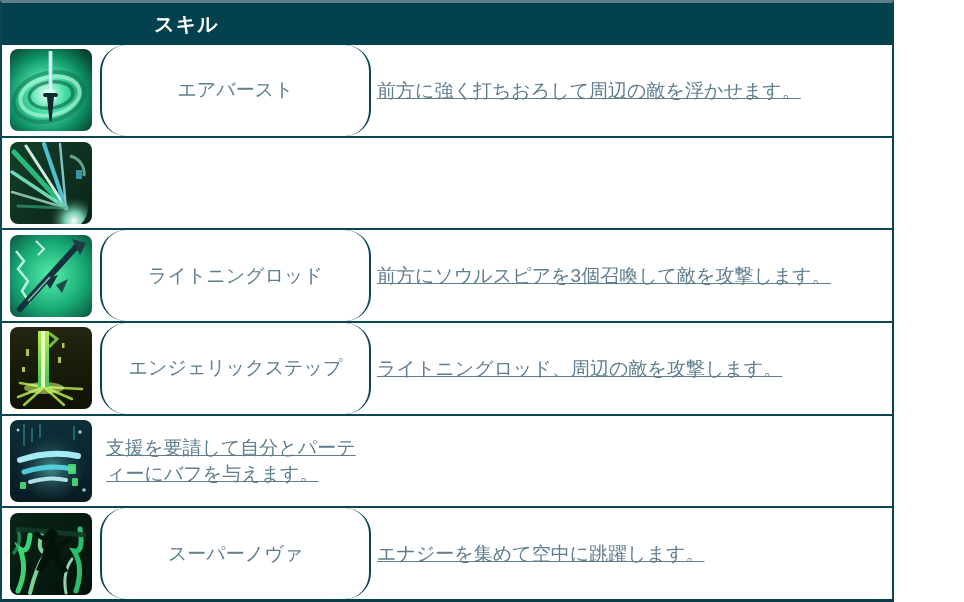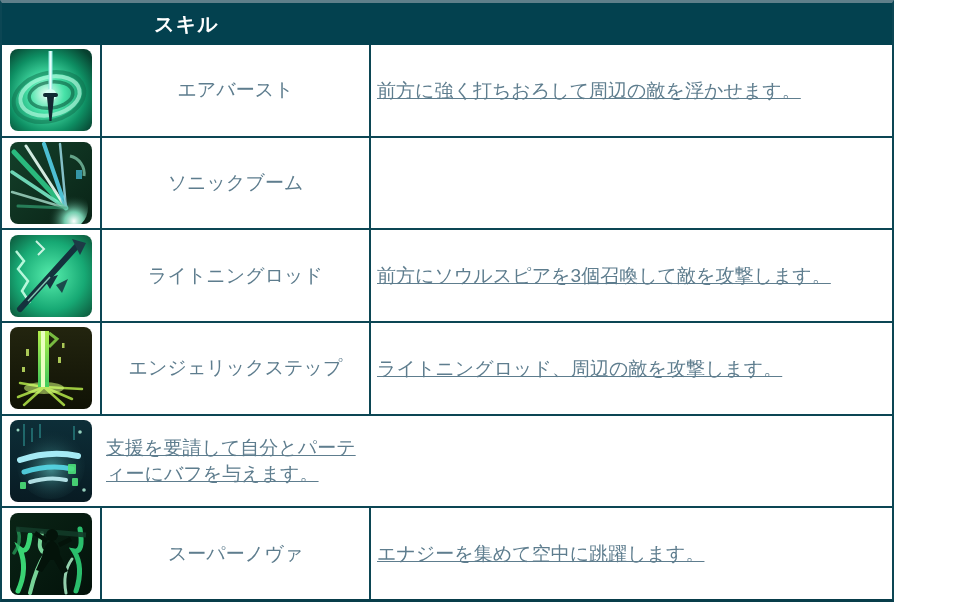--- a/index.html
+++ b/index.html
@@ -50,20 +50,21 @@
   .cell-name {
     border-left: 2px solid #0c4654;
     border-right: 2px solid #0c4654;
     display: flex;
     align-items: center;
     justify-content: center;
     color: #5e7d8e;
     font-size: 19px;
     text-align: center;
     padding: 0 4px;
+    border-radius: 26px;
   }
   .cell-desc {
     display: flex;
     align-items: center;
     color: #5e7d8e;
     font-size: 19px;
     padding: 0 8px 0 6px;
     line-height: 1.35;
     text-decoration: underline;
   }
@@ -133,21 +134,20 @@
           <line x1="56" y1="66" x2="2" y2="30" stroke="#7ef2cf" stroke-width="3.5" opacity="0.85"></line>
           <line x1="56" y1="66" x2="2" y2="50" stroke="#bdf7e4" stroke-width="2.5" opacity="0.7"></line>
           <line x1="56" y1="66" x2="50" y2="2" stroke="#aef0ff" stroke-width="2.5" opacity="0.75"></line>
           <line x1="56" y1="66" x2="8" y2="64" stroke="#37b07e" stroke-width="3" opacity="0.6"></line>
         </g>
         <circle cx="56" cy="66" r="22" fill="url(#sb-glow)"></circle>
         <path d="M60 14 a18 18 0 0 1 14 20" fill="none" stroke="#9defcf" stroke-width="3" opacity="0.6"></path>
         <rect x="66" y="28" width="6" height="9" fill="#46c2e0" opacity="0.7"></rect>
       </svg>
     </div>
-    <div class="cell-name">ソニックブーム</div>
   </div>
 
   <div class="row">
     <div class="cell-icon">
       <svg class="icon" viewBox="0 0 82 82" xmlns="http://www.w3.org/2000/svg">
         <defs>
           <radialGradient id="lr-bg" cx="50%" cy="50%" r="75%">
             <stop offset="0%" stop-color="#57eead"></stop>
             <stop offset="55%" stop-color="#17a974"></stop>
             <stop offset="100%" stop-color="#0a4730"></stop>

